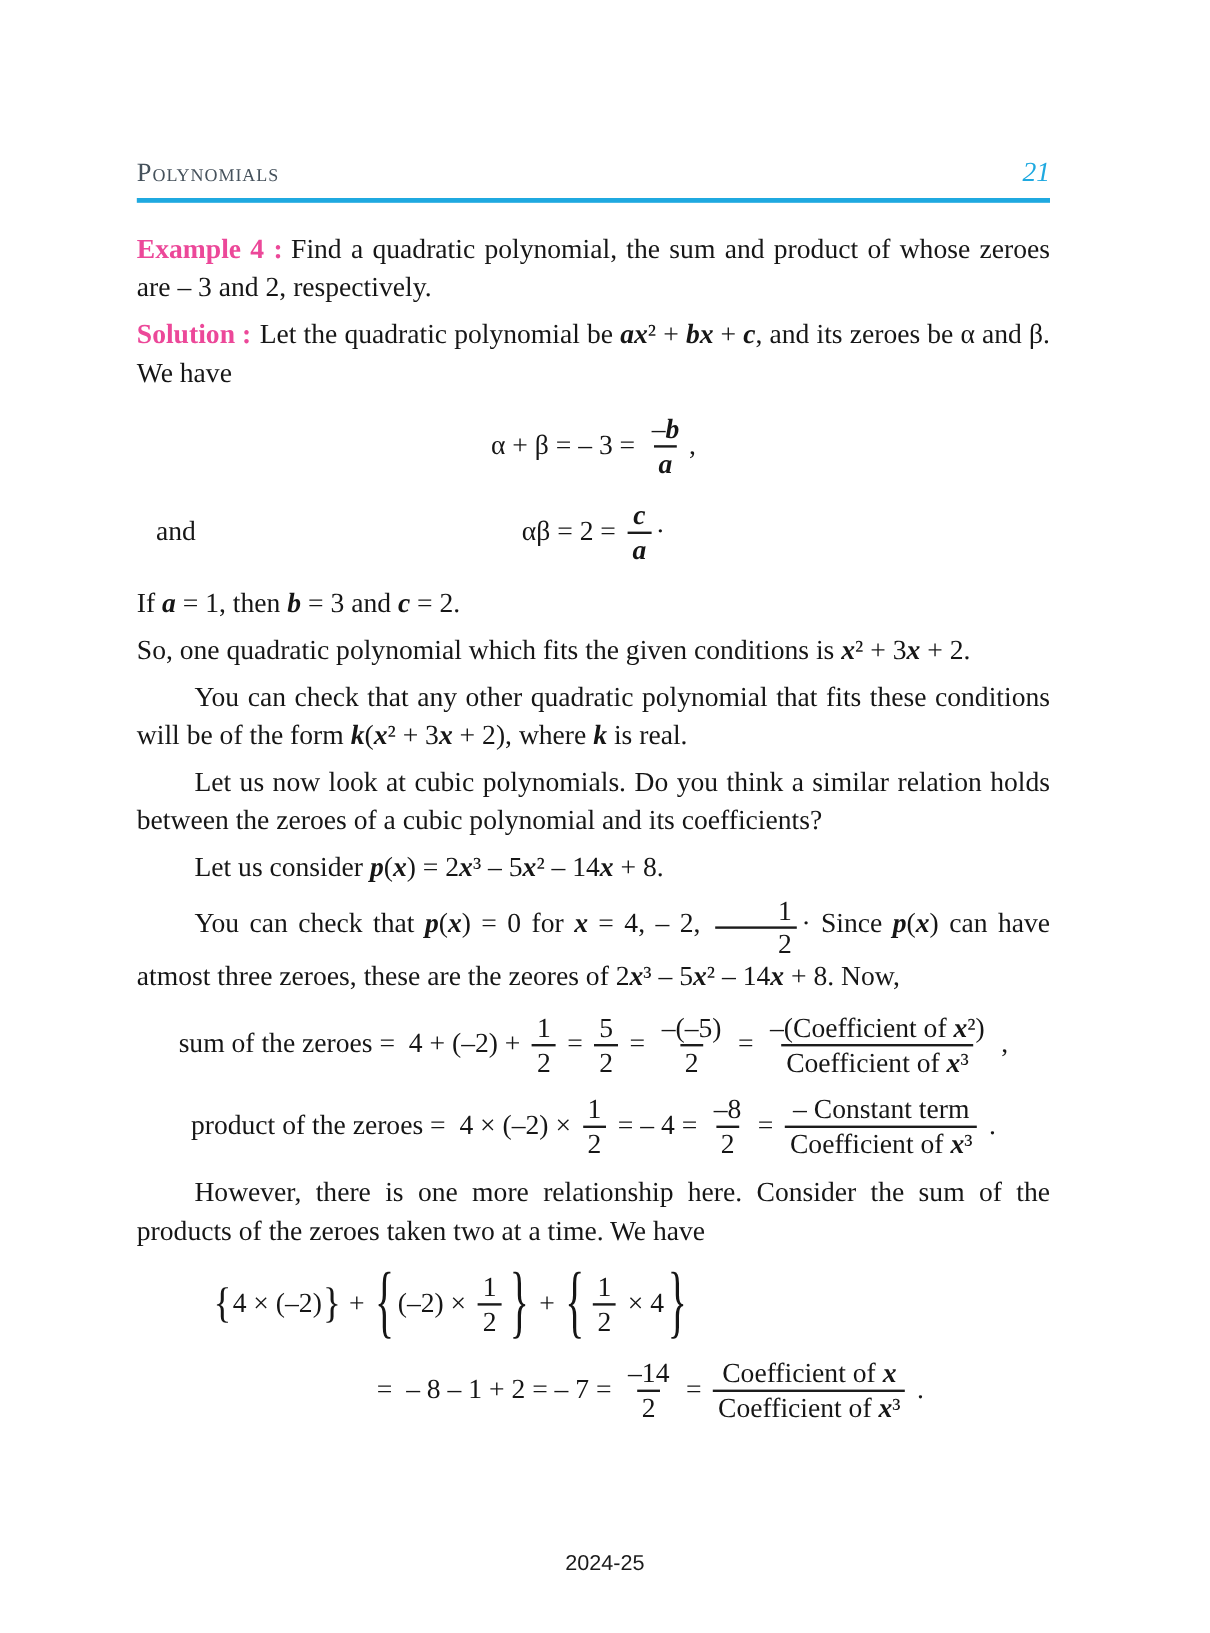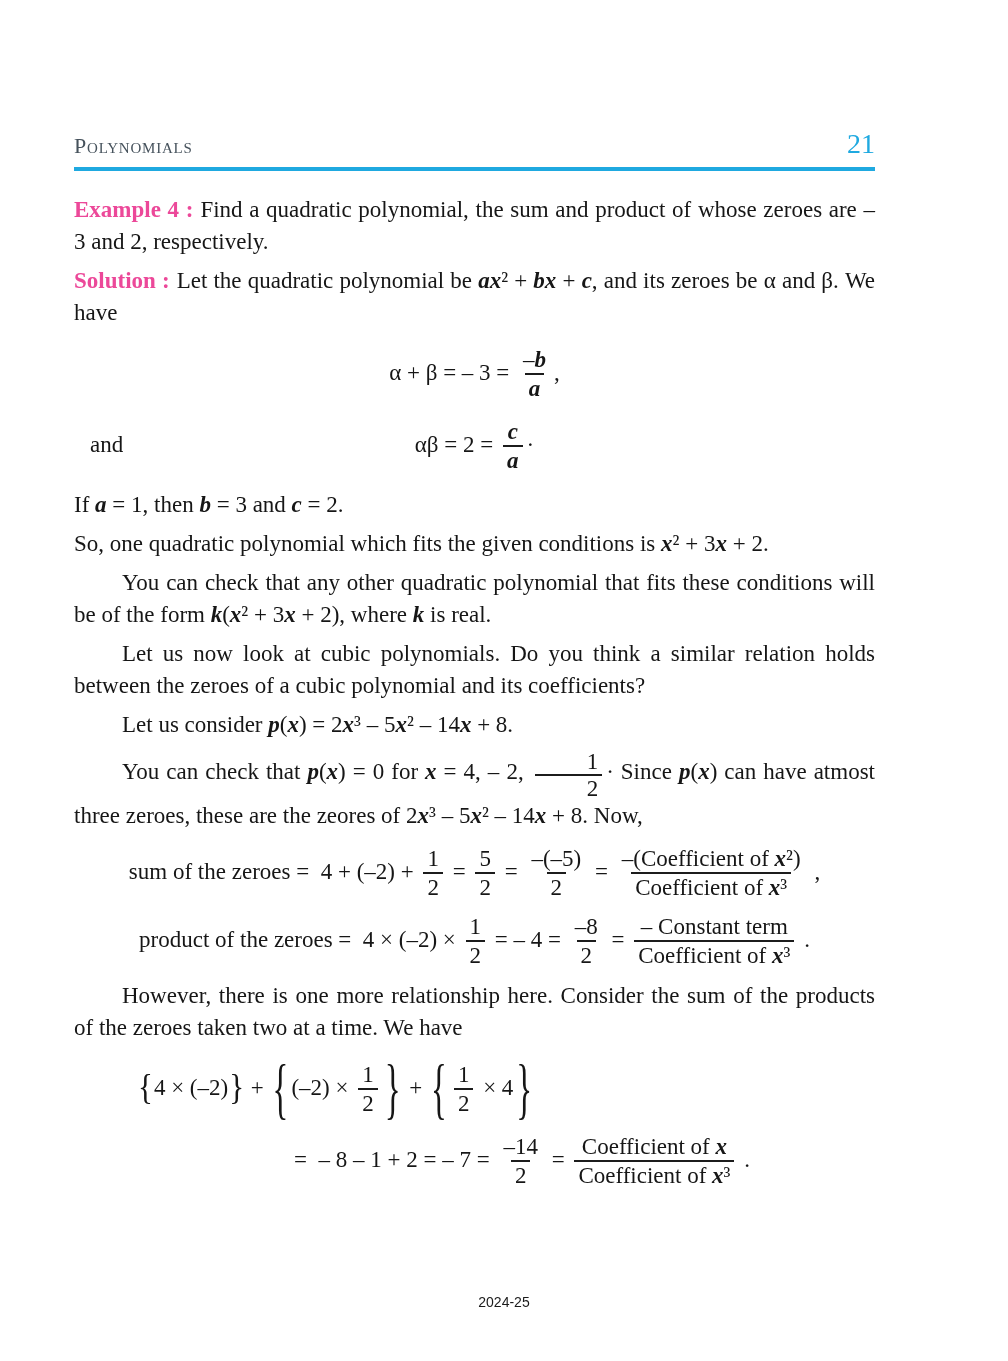--- a/index.html
+++ b/index.html
@@ -1,35 +1,35 @@
 <!DOCTYPE html>
 <html><head>
 <meta charset="utf-8">
 <style>
   html,body{margin:0;padding:0;background:#ffffff;}
   .page{
     position:relative;
     width:1008px;height:1361px;
     box-sizing:border-box;
-    padding:128px 133px 0 74px;
+    padding:128px 133px 0 114px;
     background:#ffffff;
     font-family:"Liberation Serif", serif;
     color:#161616;
     font-size:23px;
     line-height:32px;
     overflow:hidden;
   }
   .hdr{display:flex;justify-content:space-between;align-items:baseline;margin-bottom:5px;}
   .hdr-title{
     font-variant:small-caps;
     letter-spacing:0.8px;
     font-size:22px;
     color:#46525c;
   }
-  .hdr-page{font-size:28px;color:#1fa9e0;}
+  .hdr-page{font-size:23px;color:#1fa9e0;font-style:italic;}
   .rule{height:4px;background:#1fa9e0;margin-bottom:23px;}
   p.para{margin:0 0 7px 0;text-align:justify;}
   p.indent{text-indent:48px;}
   .lbl{color:#ec4899;font-weight:bold;margin-right:7px;}
   .it{font-style:italic;font-weight:bold;}
   .eq{
     position:relative;
     display:flex;justify-content:center;align-items:flex-end;
     margin:12px 16px;
     text-align:left;
@@ -47,21 +47,21 @@
   .frac .num{padding:0 4px;display:inline-flex;align-items:baseline;white-space:pre;}
   .frac .den{border-top:2px solid #1c1c1c;padding:0 4px;display:inline-flex;align-items:baseline;white-space:pre;}
   
   .para .frac{line-height:25px;}
   .brace{font-size:31px;display:inline-block;transform:scaleY(1.15);padding:0 1px;}
   .brace-tall{font-size:33px;display:inline-block;transform:scaleY(2.05);padding:0 3px;font-weight:300;}
   .ftr{
     position:absolute;left:0;right:0;top:1286px;
     text-align:center;
     font-family:"Liberation Sans", sans-serif;
-    font-size:14px;color:#1b1b1b;
+    font-size:18px;color:#1b1b1b;
   }
   .sp-lg{margin-top:16px;margin-bottom:16px;}
 </style>
 </head>
 <body>
 
 <div class="page">
 
   <div class="hdr">
     <span class="hdr-title">Polynomials</span>

